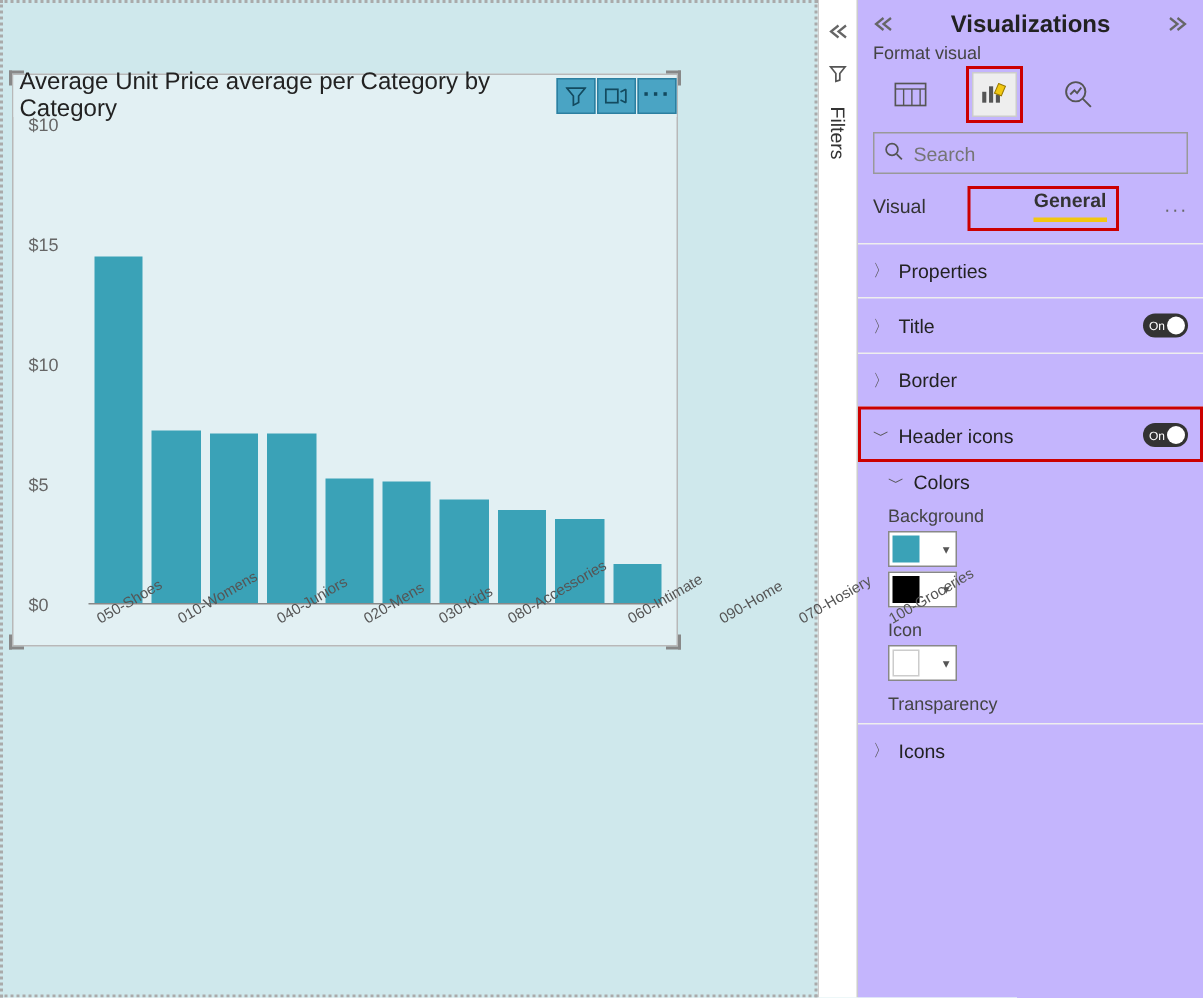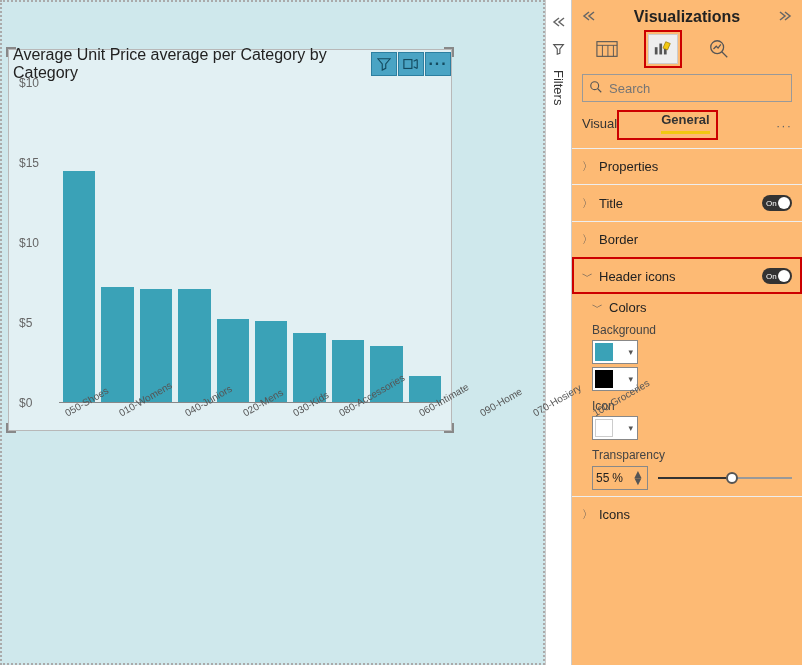--- a/index.html
+++ b/index.html
@@ -27,33 +27,33 @@
   .bars { display:flex; align-items:flex-end; height:100%; gap:6px; padding-left:4px; border-bottom:1px solid #888; }
   .bar { flex:1; background:#3aa2b7; }
   .xlabels { display:flex; gap:6px; padding-left:54px; margin-top:6px; }
   .xlabel { flex:1; font-size:10px; color:#555; transform: rotate(-30deg); transform-origin: left top; white-space:nowrap; height:30px; }
 
   
   .filters-strip { width: 28px; border-left:1px solid #ccc; border-right:1px solid #ccc; display:flex; flex-direction:column; align-items:center; padding-top:14px; gap:10px; background:#fff; }
   .filters-label { writing-mode: vertical-rl; font-size:13px; color:#333; }
 
   
-  .viz-panel { flex:1; background:#fdba74; display:flex; flex-direction:column; font-size:13px; color:#222; }
+  .viz-panel { flex:1; background:#c4b5fd; display:flex; flex-direction:column; font-size:13px; color:#222; }
   .viz-head { display:flex; align-items:center; justify-content:space-between; padding:8px 10px 2px; }
   .viz-title { font-size:16px; font-weight:600; }
   .chev { color:#666; cursor:pointer; }
   .subhead { padding:0 10px; font-size:12px; color:#444; }
   .tool-row { display:flex; gap:26px; padding:6px 10px 10px 20px; align-items:center; }
   .tool { width:30px; height:30px; display:flex; align-items:center; justify-content:center; cursor:pointer; position:relative; }
   .tool.highlight { outline:2.5px solid #cc0000; outline-offset:2px; background:#eee; border:1px solid #ccc; }
 
   .search-box { margin:0 10px 10px; border:1px solid #999; height:28px; display:flex; align-items:center; padding:0 6px; gap:6px; }
   .search-box input { border:none; outline:none; flex:1; font-size:13px; background:transparent; }
 
-  .tab-row { display:flex; align-items:center; gap:2px; padding:0 10px 10px; }
+  .tab-row { display:flex; align-items:center; gap:30px; padding:0 10px 10px; }
   .tab { font-size:13px; color:#333; padding-bottom:4px; cursor:pointer; }
   .tab.active { font-weight:700; border-bottom:3px solid #f2c811;margin-left:36px; }
   .tab-box { outline:2.5px solid #cc0000; padding:0 6px 4px; }
   .ellipsis { margin-left:auto; color:#666; cursor:pointer; letter-spacing:1px; }
 
   .section-row { display:flex; align-items:center; justify-content:space-between; padding:10px 10px; border-top:1px solid #eee; cursor:pointer; }
   .section-row.hilite { outline:2.5px solid #cc0000; outline-offset:-2px; }
   .sec-label { display:flex; align-items:center; gap:6px; }
   .chev-sm { font-size:11px; color:#555; }
   .toggle { width:30px; height:16px; border-radius:8px; background:#333; position:relative; display:flex; align-items:center; }
@@ -158,20 +158,21 @@
           <path d="M7 2L2 6l5 4M12 2L7 6l5 4" fill="none" stroke="#666" stroke-width="1.5"></path>
         </svg>
     </span>
     <div class="viz-title">Visualizations</div>
     <span class="chev">
       <svg width="14" height="12" viewBox="0 0 14 12">
           <path d="M2 2l5 4-5 4M7 2l5 4-5 4" fill="none" stroke="#666" stroke-width="1.5"></path>
         </svg>
     </span>
   </div>
+  <div class="subhead">Format visual</div>
 
   <div class="tool-row">
     <div class="tool">
       <svg width="22" height="18" viewBox="0 0 24 18">
           <rect x="1" y="1" width="22" height="16" fill="none" stroke="#555" stroke-width="1.2"></rect>
           <line x1="1" y1="5" x2="23" y2="5" stroke="#555"></line>
           <line x1="7" y1="5" x2="7" y2="17" stroke="#555"></line>
           <line x1="13" y1="5" x2="13" y2="17" stroke="#555"></line>
           <line x1="19" y1="5" x2="19" y2="17" stroke="#555"></line>
         </svg>
@@ -270,35 +271,20 @@
 
     <div class="field-label">Icon</div>
     <div class="color-row">
         <div class="color-btn">
           <span class="swatch" id="sw-ic" style="border: 1px solid rgb(204, 204, 204); background: rgb(255, 255, 255);"></span>
           <span class="dd-chev">▾</span>
         </div>
       </div>
 
     <div class="field-label">Transparency</div>
-    <div class="transp-row">
-      <div class="transp-input">
-        <span>55</span>
-        <span style="margin-left:3px">%</span>
-        <div class="stepper">
-            <span>▲</span>
-            <span>▼</span>
-          </div>
-      </div>
-      <div class="slider-wrap">
-        <div class="sl-track"></div>
-          <div class="sl-track fill"></div>
-          <div class="sl-knob"></div>
-      </div>
-    </div>
   </div>
 
   <div class="section-row">
     <div class="sec-label">
         <span class="chev-sm">〉</span>
         <span>Icons</span>
       </div>
   </div>
 </div>
 

